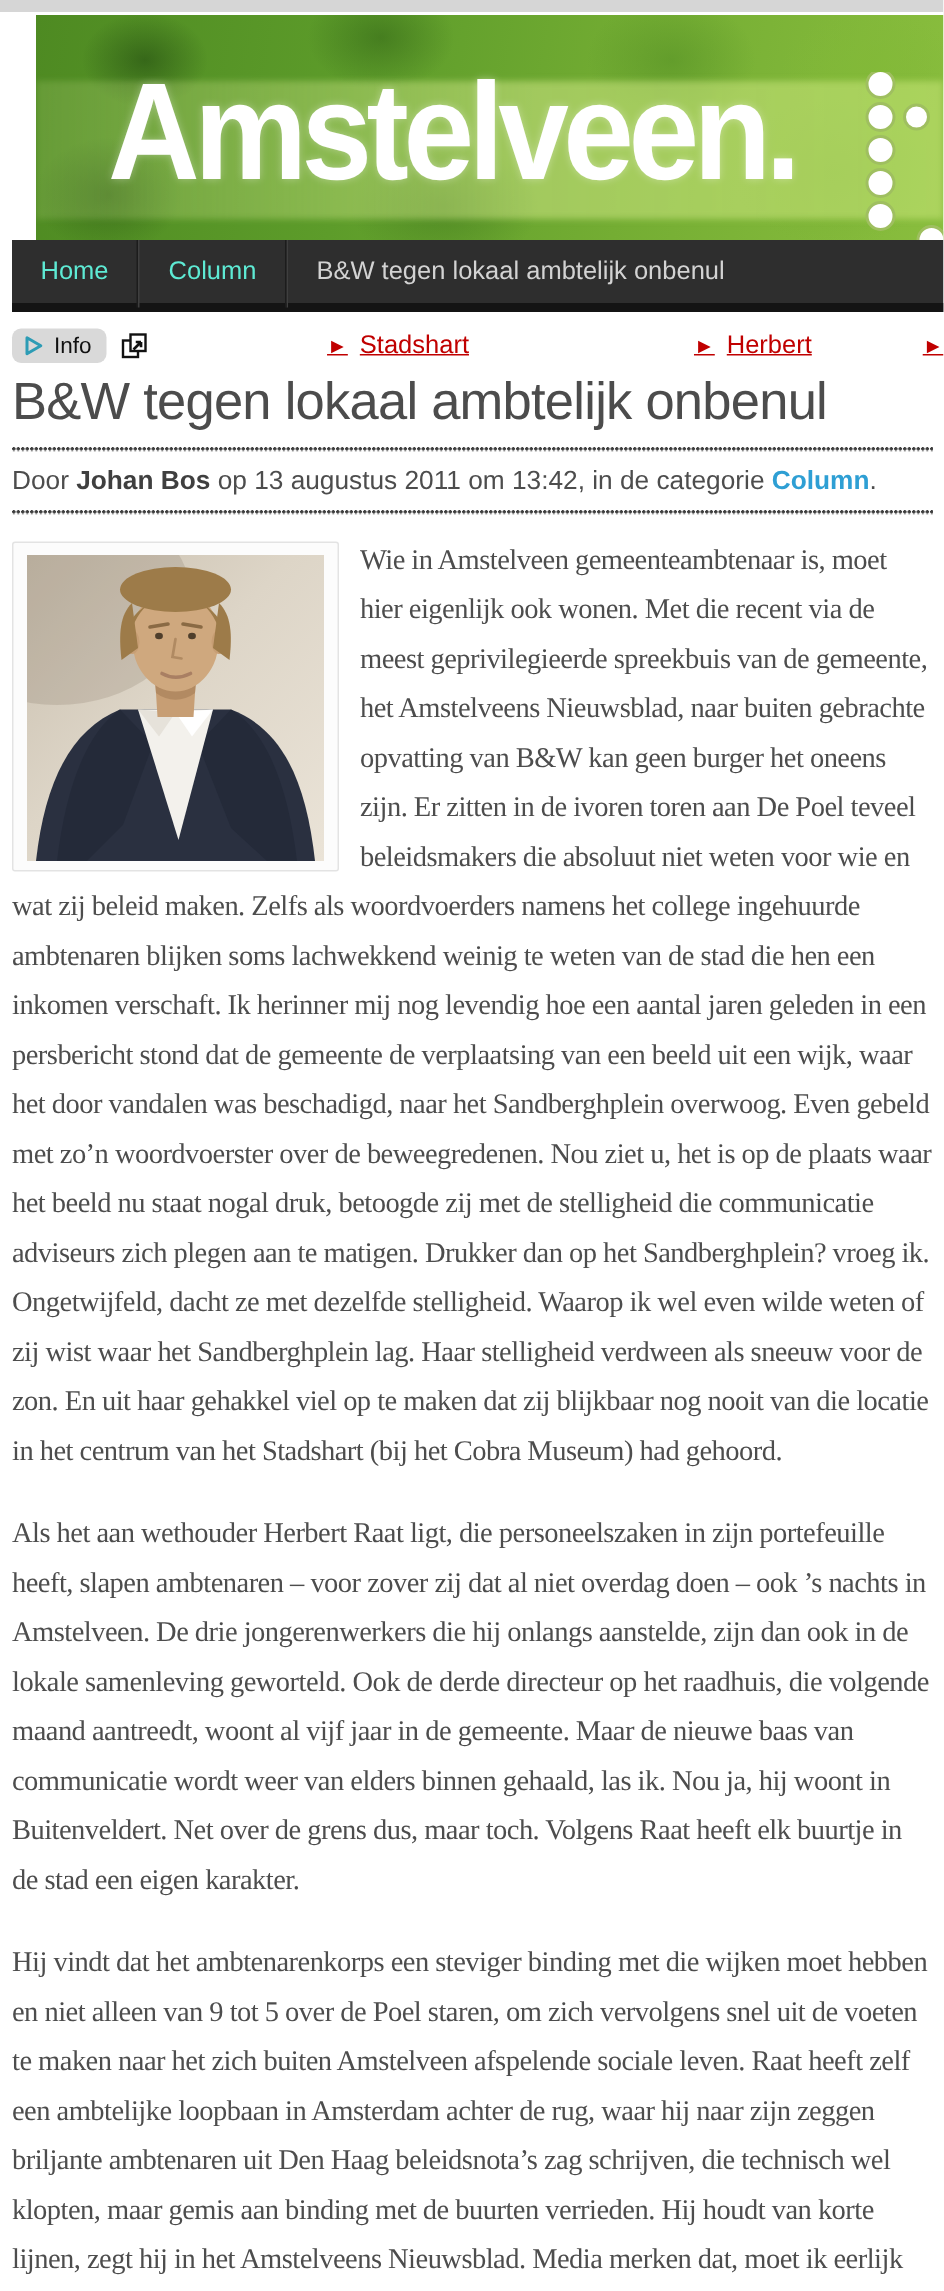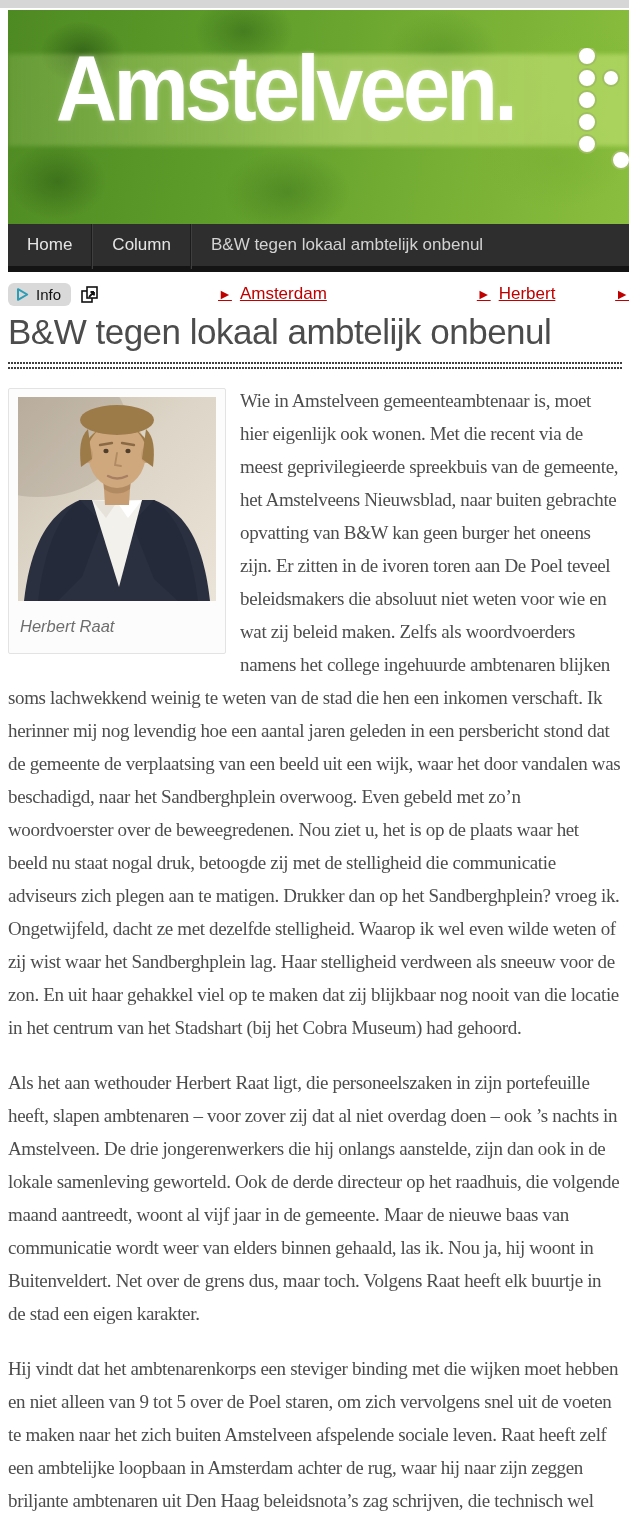--- a/index.html
+++ b/index.html
@@ -6,21 +6,21 @@
   html,body { background:#ffffff; }
   body {
     width:629px;
     font-family:"Liberation Sans", sans-serif;
     color:#4d4d4d;
   }
   .top-strip { height:10px; background:#d6d6d6; border-bottom:2px solid #ffffff; }
 
   
   .hero {
-    position:relative; margin-left:8px; height:214px; overflow:hidden;
+    position:relative; margin-left:24px; height:150px; overflow:hidden;
     background:
       radial-gradient(60px 45px at 12% 20%, rgba(30,70,15,.55), transparent 70%),
       radial-gradient(70px 50px at 38% 10%, rgba(45,95,20,.5), transparent 70%),
       radial-gradient(90px 60px at 45% 85%, rgba(55,110,25,.45), transparent 70%),
       radial-gradient(70px 55px at 8% 80%, rgba(40,85,18,.5), transparent 70%),
       radial-gradient(80px 60px at 70% 20%, rgba(80,140,35,.5), transparent 70%),
       radial-gradient(100px 70px at 88% 70%, rgba(120,175,50,.6), transparent 70%),
       radial-gradient(80px 55px at 92% 25%, rgba(130,185,55,.7), transparent 75%),
       linear-gradient(100deg, #4e8a22 0%, #5d9c2a 35%, #74ad33 65%, #8abe3e 100%);
   }
@@ -36,21 +36,21 @@
     text-shadow:0 0 6px rgba(255,255,255,.35);
   }
   .hero-dots { position:absolute; right:-14px; top:38px; }
 
   
   .navbar {
     margin-left:8px; height:48px; background:#2e2e2e;
     border-bottom:6px solid #141414;
     display:flex; align-items:center; font-size:17px;
   }
-  .navbar a { color:#e5e5e5; text-decoration:none; padding:13px 19px; cursor:pointer; }
+  .navbar a { color:#5eead4; text-decoration:none; padding:13px 19px; cursor:pointer; }
   .nav-sep { width:0; height:48px; border-left:1px solid #1c1c1c; border-right:1px solid #3f3f3f; }
   .crumb { color:#d3d3d3; padding:13px 19px; }
 
   
   .info-row {
     margin:8px 8px 4px 8px; height:28px;
     display:flex; align-items:center;
   }
   .info-btn {
     display:inline-flex; gap:5px;
@@ -134,35 +134,36 @@
   <span class="ext-icon">
     <svg width="21" height="21" viewBox="0 0 21 21">
       <rect x="3" y="7" width="10" height="11" fill="#ffffff" stroke="#111111" stroke-width="1.6"></rect>
       <rect x="8" y="3" width="10" height="11" fill="#ffffff" stroke="#111111" stroke-width="1.6"></rect>
       <path d="M10 13 L15 8 M15 8 L11.5 8 M15 8 L15 11.5" stroke="#111111" stroke-width="1.8" fill="none"></path>
     </svg>
   </span>
   <div class="cat-links">
     <a class="cat-link cl-1">
       <span class="bullet">►</span>
-      <span>Amsterdam</span>
+      <span>Stadshart</span>
     </a>
     <a class="cat-link cl-2">
       <span class="bullet">►</span>
       <span>Herbert</span>
     </a>
     <a class="cat-link cl-3">
       <span class="bullet">►</span>
     </a>
   </div>
 </div>
 
 <div class="content">
   <h1 class="article-title">B&amp;W tegen lokaal ambtelijk onbenul</h1>
   <div class="dotted"></div>
+  <p class="byline"><span>Door </span><b>Johan Bos</b><span> op 13 augustus 2011 om 13:42, in de categorie </span><a>Column</a><span>.</span></p>
   <div class="dotted"></div>
 
   <article>
     <figure class="photo-box">
       <svg width="198" height="204" viewBox="0 0 198 204">
         <defs>
           <linearGradient id="bgg" x1="0" y1="0" x2="1" y2="1">
             <stop offset="0" stop-color="#c9bfae"></stop>
             <stop offset="0.45" stop-color="#ddd5c7"></stop>
             <stop offset="1" stop-color="#eae3d7"></stop>
@@ -191,19 +192,18 @@
         <path d="M63 70 C 61 52 62 40 70 32 L 74 62 Z" fill="#9d7b49"></path>
         <path d="M135 70 C 137 52 136 40 128 32 L 124 62 Z" fill="#9d7b49"></path>
 
         <path d="M82 48 L 94 46" stroke="#8a6a44" stroke-width="2.4" stroke-linecap="round" fill="none"></path>
         <path d="M104 46 L 116 48" stroke="#8a6a44" stroke-width="2.4" stroke-linecap="round" fill="none"></path>
         <ellipse cx="88" cy="54" rx="2.6" ry="2.2" fill="#4f3e2b"></ellipse>
         <ellipse cx="110" cy="54" rx="2.6" ry="2.2" fill="#4f3e2b"></ellipse>
         <path d="M99 56 L 97 68 L 103 69" stroke="#b08a62" stroke-width="1.8" fill="none" stroke-linecap="round"></path>
         <path d="M90 79 Q 99 84 109 79" stroke="#a97f63" stroke-width="2.4" fill="none" stroke-linecap="round"></path>
       </svg>
-      <figcaption>Herbert Raat</figcaption>
     </figure>
     <p>Wie in Amstelveen gemeenteambtenaar is, moet hier eigenlijk ook wonen. Met die recent via de meest geprivilegieerde spreekbuis van de gemeente, het Amstelveens Nieuwsblad, naar buiten gebrachte opvatting van B&amp;W kan geen burger het oneens zijn. Er zitten in de ivoren toren aan De Poel teveel beleidsmakers die absoluut niet weten voor wie en wat zij beleid maken. Zelfs als woordvoerders namens het college ingehuurde ambtenaren blijken soms lachwekkend weinig te weten van de stad die hen een inkomen verschaft. Ik herinner mij nog levendig hoe een aantal jaren geleden in een persbericht stond dat de gemeente de verplaatsing van een beeld uit een wijk, waar het door vandalen was beschadigd, naar het Sandberghplein overwoog. Even gebeld met zo’n woordvoerster over de beweegredenen. Nou ziet u, het is op de plaats waar het beeld nu staat nogal druk, betoogde zij met de stelligheid die communicatie adviseurs zich plegen aan te matigen. Drukker dan op het Sandberghplein? vroeg ik. Ongetwijfeld, dacht ze met dezelfde stelligheid. Waarop ik wel even wilde weten of zij wist waar het Sandberghplein lag. Haar stelligheid verdween als sneeuw voor de zon. En uit haar gehakkel viel op te maken dat zij blijkbaar nog nooit van die locatie in het centrum van het Stadshart (bij het Cobra Museum) had gehoord.</p>
     <p>Als het aan wethouder Herbert Raat ligt, die personeelszaken in zijn portefeuille heeft, slapen ambtenaren – voor zover zij dat al niet overdag doen – ook ’s nachts in Amstelveen. De drie jongerenwerkers die hij onlangs aanstelde, zijn dan ook in de lokale samenleving geworteld. Ook de derde directeur op het raadhuis, die volgende maand aantreedt, woont al vijf jaar in de gemeente. Maar de nieuwe baas van communicatie wordt weer van elders binnen gehaald, las ik. Nou ja, hij woont in Buitenveldert. Net over de grens dus, maar toch. Volgens Raat heeft elk buurtje in de stad een eigen karakter.</p>
     <p>Hij vindt dat het ambtenarenkorps een steviger binding met die wijken moet hebben en niet alleen van 9 tot 5 over de Poel staren, om zich vervolgens snel uit de voeten te maken naar het zich buiten Amstelveen afspelende sociale leven. Raat heeft zelf een ambtelijke loopbaan in Amsterdam achter de rug, waar hij naar zijn zeggen briljante ambtenaren uit Den Haag beleidsnota’s zag schrijven, die technisch wel klopten, maar gemis aan binding met de buurten verrieden. Hij houdt van korte lijnen, zegt hij in het Amstelveens Nieuwsblad. Media merken dat, moet ik eerlijk zeggen. Hoewel de kortste lijn toch blijkbaar naar dat éne medium loopt…</p>
   </article>
 </div>
 
 </body></html>

